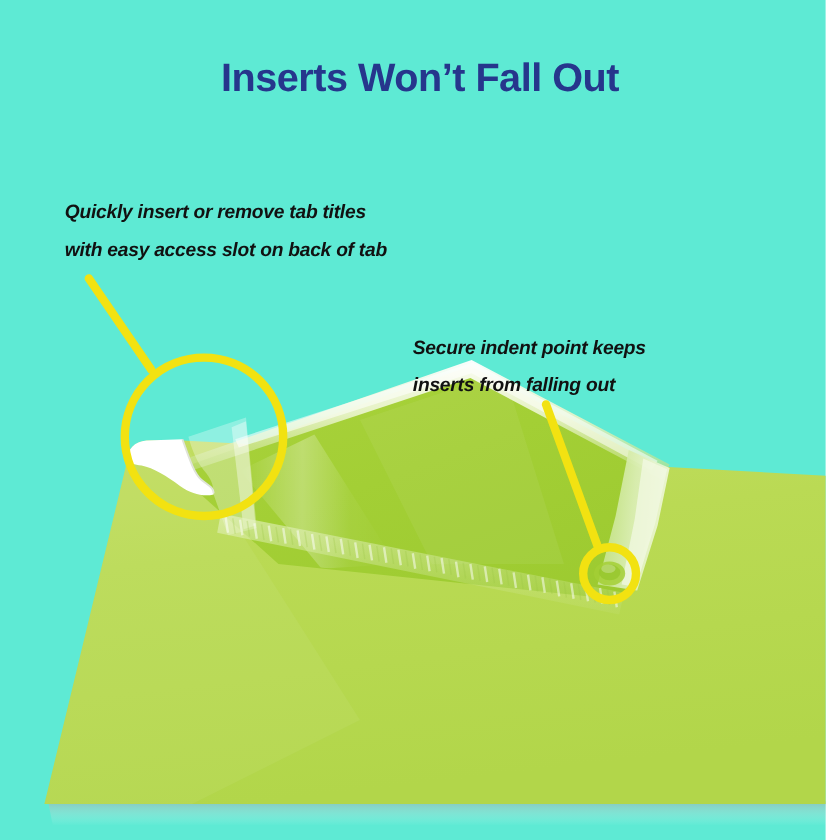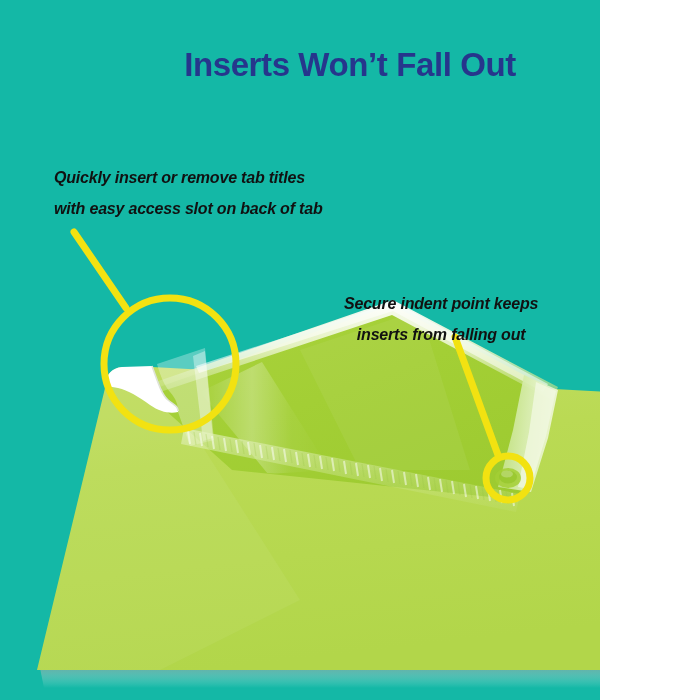--- a/index.html
+++ b/index.html
@@ -2,25 +2,26 @@
 <html><head>
 <meta charset="utf-8">
 <style>
   html, body {
     margin: 0;
     padding: 0;
     background: #ffffff;
   }
   #page {
     position: relative;
-    width: 600px;
+    width: 676px;
     height: 700px;
-    background: #14b8a6;
+    background: #5eead4;
     overflow: hidden;
     font-family: "Liberation Sans", sans-serif;
+    padding-left: 12px;
   }
   
   #title {
     position: absolute;
     left: 0;
     top: 46px;
     width: 700px;
     text-align: center;
     font-family: "Liberation Sans", sans-serif;
     font-size: 33px;
@@ -41,22 +42,22 @@
     white-space: pre-line;
     letter-spacing: -0.2px;
   }
   #caption-left {
     left: 54px;
     top: 162px;
     text-align: left;
   }
   #caption-right {
     left: 344px;
-    top: 288px;
-    text-align: center;
+    top: 275px;
+    text-align: left;
   }
   
   #photo {
     position: absolute;
     left: 0;
     top: 0;
     width: 700px;
     height: 700px;
   }
   #photo svg { display: block; }

